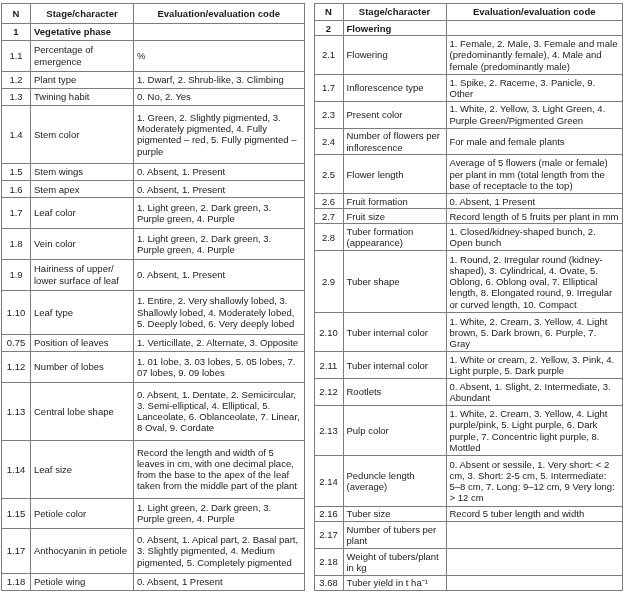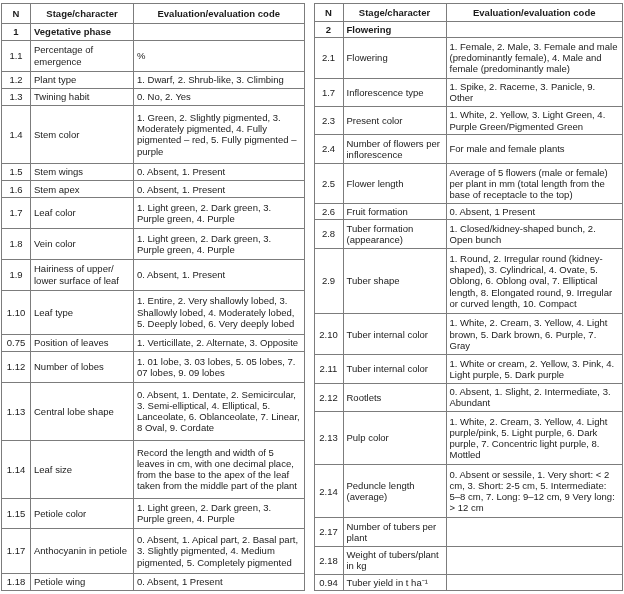--- a/index.html
+++ b/index.html
@@ -176,20 +176,25 @@
           <td class="n">2.5</td>
           <td class="stage">Flower length</td>
           <td class="eval">Average of 5 flowers (male or female) per plant in mm (total length from the base of receptacle to the top)</td>
         </tr>
         <tr>
           <td class="n">2.6</td>
           <td class="stage">Fruit formation</td>
           <td class="eval">0.  Absent, 1 Present</td>
         </tr>
         <tr>
+          <td class="n">2.7</td>
+          <td class="stage">Fruit size</td>
+          <td class="eval">Record length of 5 fruits per plant in mm</td>
+        </tr>
+        <tr>
           <td class="n">2.8</td>
           <td class="stage">Tuber formation (appearance)</td>
           <td class="eval">1. Closed/kidney-shaped bunch, 2. Open bunch</td>
         </tr>
         <tr>
           <td class="n">2.9</td>
           <td class="stage">Tuber shape</td>
           <td class="eval">1. Round, 2. Irregular round (kidney-shaped), 3. Cylindrical, 4. Ovate, 5. Oblong, 6. Oblong oval, 7. Elliptical length, 8. Elongated round, 9. Irregular or curved length, 10. Compact</td>
         </tr>
         <tr>
@@ -211,29 +216,34 @@
           <td class="n">2.13</td>
           <td class="stage">Pulp color</td>
           <td class="eval">1. White, 2. Cream, 3. Yellow, 4. Light purple/pink, 5. Light purple, 6. Dark purple, 7. Concentric light purple, 8. Mottled</td>
         </tr>
         <tr>
           <td class="n">2.14</td>
           <td class="stage">Peduncle length (average)</td>
           <td class="eval">0. Absent or sessile, 1. Very short: &lt; 2 cm, 3. Short: 2-5 cm, 5. Intermediate: 5–8 cm, 7. Long: 9–12 cm, 9 Very long: &gt; 12 cm</td>
         </tr>
         <tr>
+          <td class="n">2.16</td>
+          <td class="stage">Tuber size</td>
+          <td class="eval">Record 5 tuber length and width</td>
+        </tr>
+        <tr>
           <td class="n">2.17</td>
           <td class="stage">Number of tubers per plant</td>
           <td class="eval"></td>
         </tr>
         <tr>
           <td class="n">2.18</td>
           <td class="stage">Weight of tubers/plant in kg</td>
           <td class="eval"></td>
         </tr>
         <tr>
-          <td class="n">0.94</td>
+          <td class="n">3.68</td>
           <td class="stage">Tuber yield in t ha⁻¹</td>
           <td class="eval"></td>
         </tr>
       </tbody>
     </table>
 </div>
 
 </body></html>

